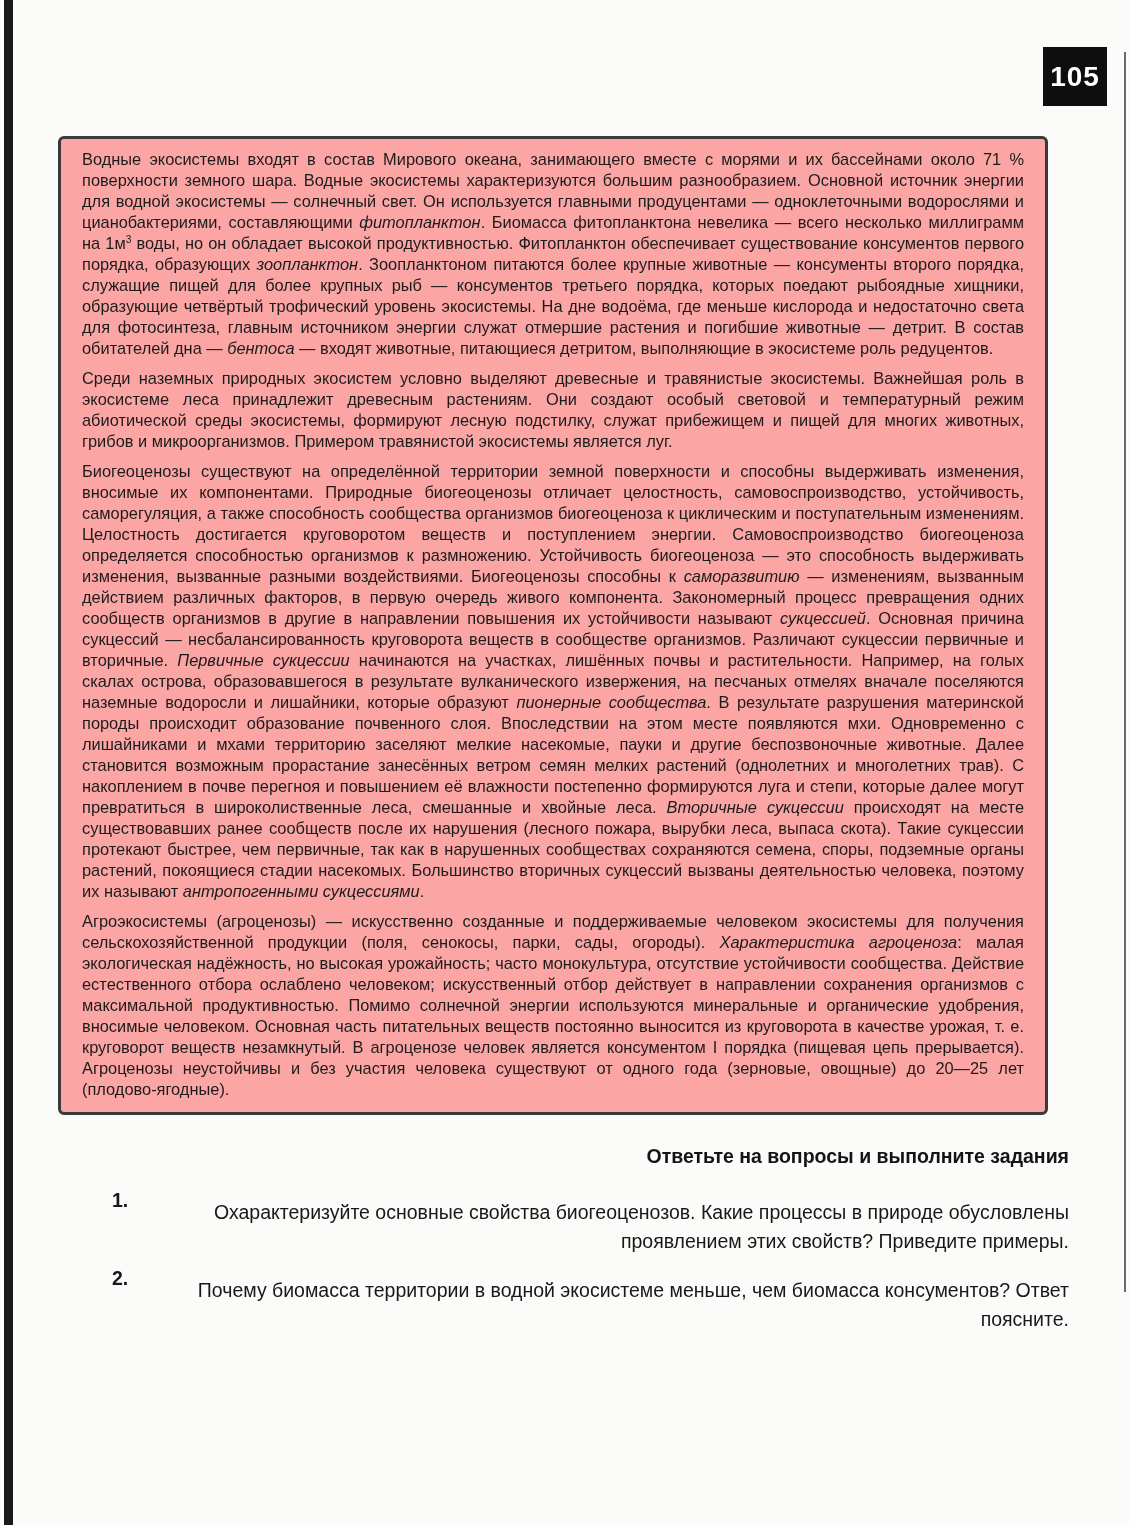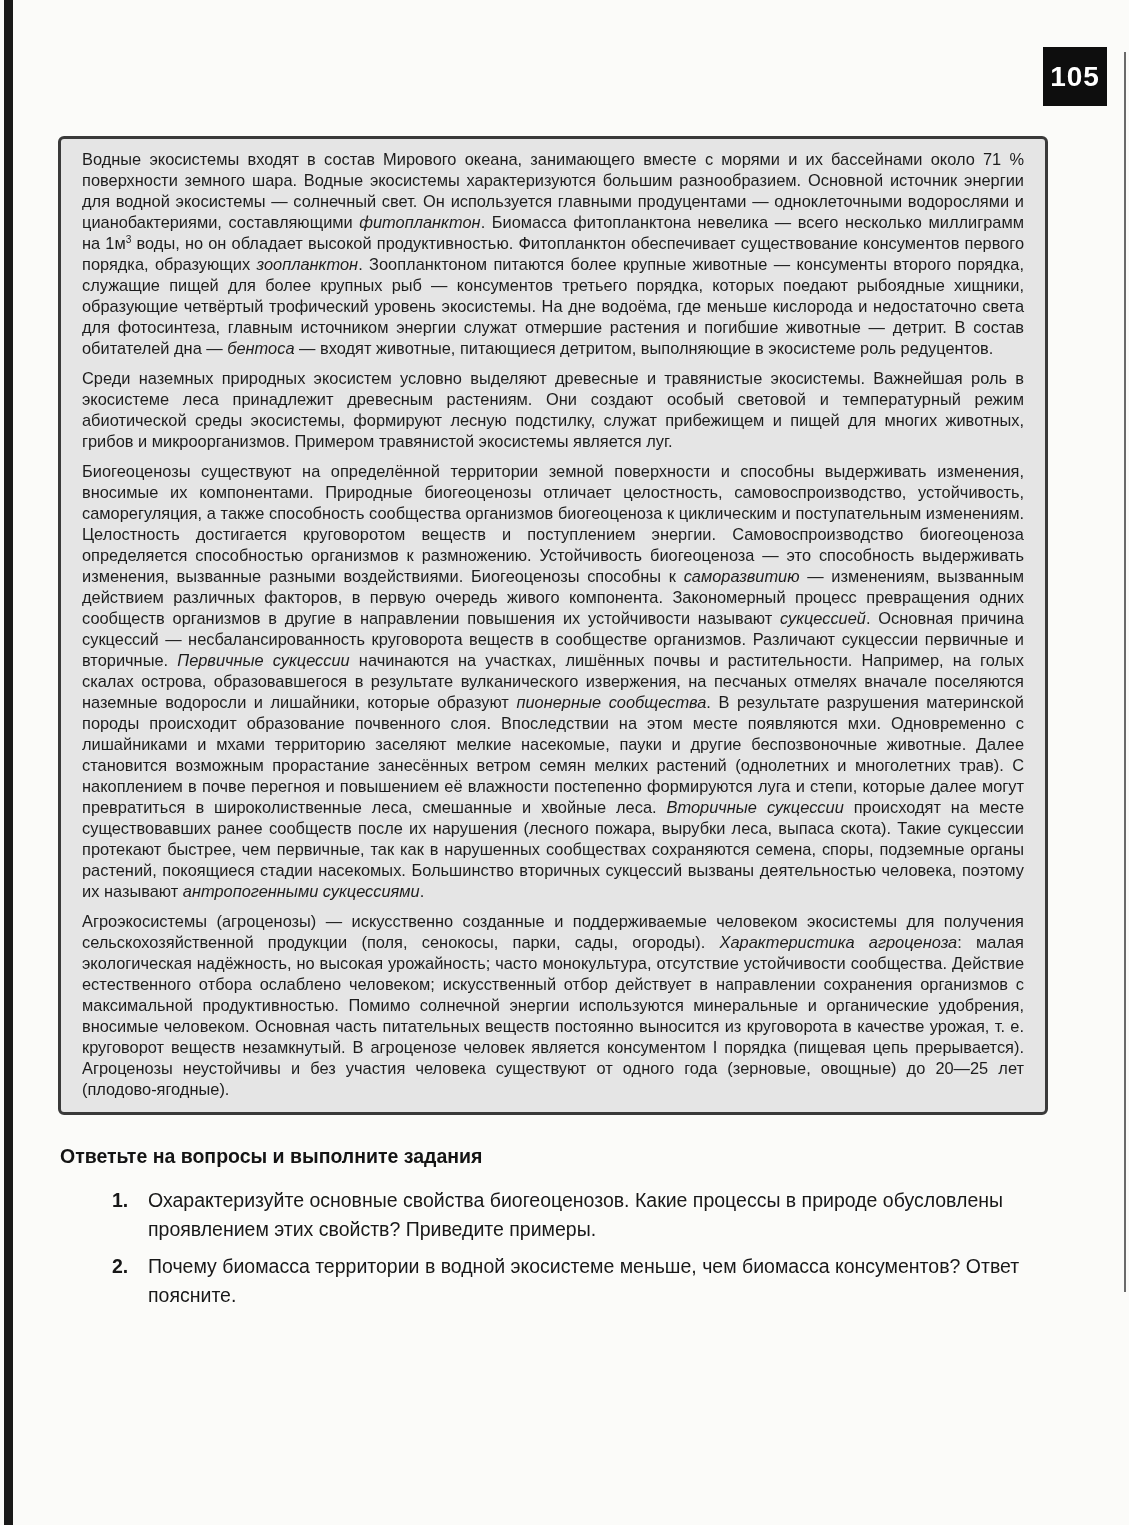--- a/index.html
+++ b/index.html
@@ -32,52 +32,52 @@
     font-size: 28px; font-weight: 700; letter-spacing: 1px;
   }
 
   .text-box {
     margin: 136px 0 0 58px;
     width: 990px;
     box-sizing: border-box;
     border: 3px solid #3a3a3a;
     border-radius: 6px;
     padding: 10px 21px 12px 21px;
-    background: #e5e5e5;
+    background: #fca5a5;
   }
   .para {
     margin: 0 0 9px 0;
     font-size: 16.4px;
     line-height: 21px;
     text-align: justify;
     color: #1c1c1c;
   }
   .para:last-child { margin-bottom: 0; }
   .s-n { }
   .s-i { font-style: italic; }
   .s-b { font-weight: 400; margin-top: 44px; }
   .s-sup { vertical-align: super; font-size: 0.62em; line-height: 0; }
 
   .questions { margin: 30px 60px 0 60px; }
   .q-heading {
     margin: 0 0 18px 0;
-    text-align: left;
+    text-align: right;
     font-size: 19.5px;
     font-weight: 700;
     color: #141414;
   }
   .q-item {
     display: flex;
     margin: 0 0 8px 52px;
     font-size: 19.5px;
     line-height: 29px;
     color: #181818;
   }
   .q-num { font-weight: 700; width: 36px; flex: none; }
-  .q-text { flex: 1; text-align: left; }
+  .q-text { flex: 1; text-align: right; margin-top: 12px; }
 </style>
 </head>
 <body>
 
 <div class="edge-left"></div>
 <div class="edge-right"></div>
 
 <div class="page-tab">
   <span>105</span>
 </div>

